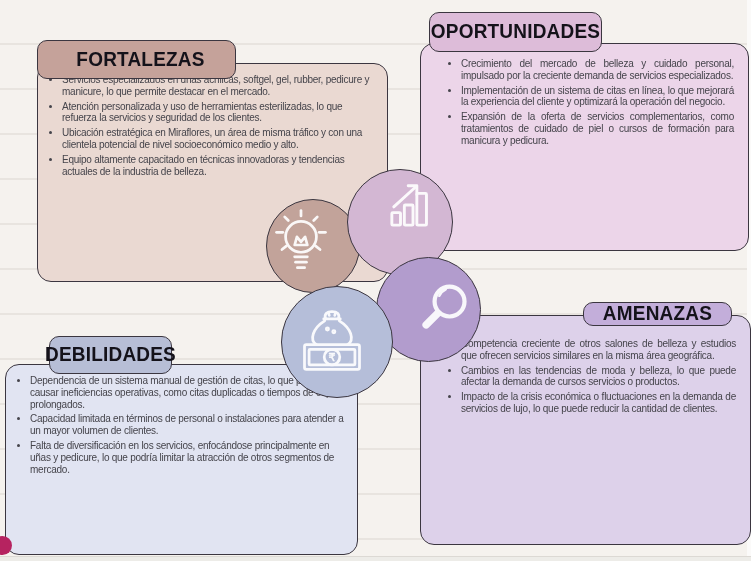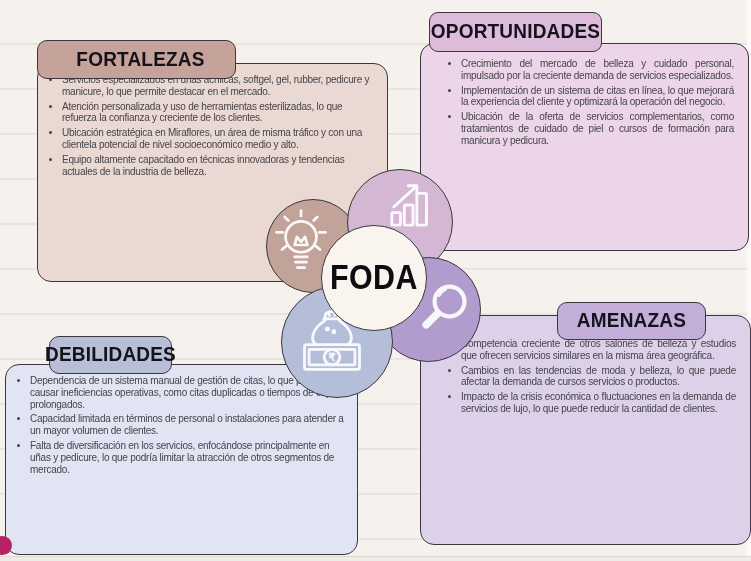--- a/index.html
+++ b/index.html
@@ -41,25 +41,25 @@
   
   .c-fort{background:#ead9d2;}  .t-fort{background:#c5a29a;padding-left:8px;}
   .c-opor{background:#ecd5e9;}  .t-opor{background:#ddbcd9;}
   .c-debi{background:#e1e4f2;}  .t-debi{background:#b7bed6;}
   .c-amen{background:#ddd1ea;}  .t-amen{background:#c3aeda;}
 
   
   #fort-card{left:5px;top:63px;width:351px;height:219px;margin-left:32px;}
   #fort-title{left:37px;top:40px;width:199px;height:39px;}
   #opor-card{left:420px;top:43px;width:329px;height:208px;}
-  #opor-title{left:429px;top:12px;width:173px;height:40px;border-radius:9px;}
+  #opor-title{left:429px;top:12px;width:173px;height:40px;}
   #debi-card{left:5px;top:364px;width:353px;height:191px;}
   #debi-title{left:49px;top:336px;width:123px;height:38px;}
   #amen-card{left:420px;top:315px;width:331px;height:230px;}
-  #amen-title{left:557px;top:302px;width:149px;height:38px;}
+  #amen-title{left:583px;top:302px;width:149px;height:24px;}
   #opor-card ul{padding-top:14px;padding-left:40px;padding-right:14px;}
   #amen-card ul{padding-top:22px;padding-left:40px;padding-right:14px;}
 
   .circle{
     position:absolute;border:1.6px solid #3b3640;border-radius:50%;
     box-sizing:border-box;
   }
   #circle-tan   {left:266px;top:199px;width:94px;height:94px;background:#c2a39a;z-index:2;}
   #circle-mauve {left:347px;top:169px;width:106px;height:106px;background:#d3b7d3;z-index:2;}
   #circle-purple{left:376px;top:257px;width:105px;height:105px;background:#b29ccd;z-index:3;}
@@ -84,34 +84,34 @@
   }
 </style>
 </head>
 <body>
 
 <div class="canvas">
 
   <div class="card c-fort" id="fort-card">
     <ul>
       <li>Servicios especializados en uñas acrílicas, softgel, gel, rubber, pedicure y manicure, lo que permite destacar en el mercado.</li>
-      <li>Atención personalizada y uso de herramientas esterilizadas, lo que refuerza la confianza y creciente de los clientes.</li>
+      <li>Atención personalizada y uso de herramientas esterilizadas, lo que refuerza la servicios y seguridad de los clientes.</li>
       <li>Ubicación estratégica en Miraflores, un área de misma tráfico y con una clientela potencial de nivel socioeconómico medio y alto.</li>
       <li>Equipo altamente capacitado en técnicas innovadoras y tendencias actuales de la industria de belleza.</li>
     </ul>
   </div>
   <div class="title-box t-fort" id="fort-title">
     <span>FORTALEZAS</span>
   </div>
 
   <div class="card c-opor just" id="opor-card">
     <ul>
       <li>Crecimiento del mercado de belleza y cuidado personal, impulsado por la creciente demanda de servicios especializados.</li>
       <li>Implementación de un sistema de citas en línea, lo que mejorará la experiencia del cliente y optimizará la operación del negocio.</li>
-      <li>Ubicación de la oferta de servicios complementarios, como tratamientos de cuidado de piel o cursos de formación para manicura y pedicura.</li>
+      <li>Expansión de la oferta de servicios complementarios, como tratamientos de cuidado de piel o cursos de formación para manicura y pedicura.</li>
     </ul>
   </div>
   <div class="title-box t-opor" id="opor-title">
     <span>OPORTUNIDADES</span>
   </div>
 
   <div class="card c-debi" id="debi-card">
     <ul>
       <li>Dependencia de un sistema manual de gestión de citas, lo que puede causar ineficiencias operativas, como citas duplicadas o tiempos de espera prolongados.</li>
       <li>Capacidad limitada en términos de personal o instalaciones para atender a un mayor volumen de clientes.</li>
@@ -175,20 +175,17 @@
     <circle cx="36" cy="54.5" r="8.5"></circle>
     <text x="36" y="59" text-anchor="middle" font-size="12" stroke-width="0.6" fill="#ffffff" font-family="DejaVu Sans, sans-serif">₹</text>
   </svg>
 
   <svg class="icon" id="magnifier-icon" width="58" height="58" viewBox="0 0 62 62" fill="none" stroke="#ffffff" stroke-linecap="round" opacity="0.92">
     <circle cx="38" cy="23" r="16" stroke-width="4.5"></circle>
     <path d="M27,17 a14,14 0 0 1 7,-7" stroke-width="2.5"></path>
     <path d="M25,36 L13,48" stroke-width="8"></path>
   </svg>
 
-  <div class="circle" id="circle-white">
-    <span id="foda-label">FODA</span>
-  </div>
 
   <div id="accent-dot"></div>
   <div class="right-band"></div>
   <div class="bottom-band"></div>
 </div>
 
 </body></html>

